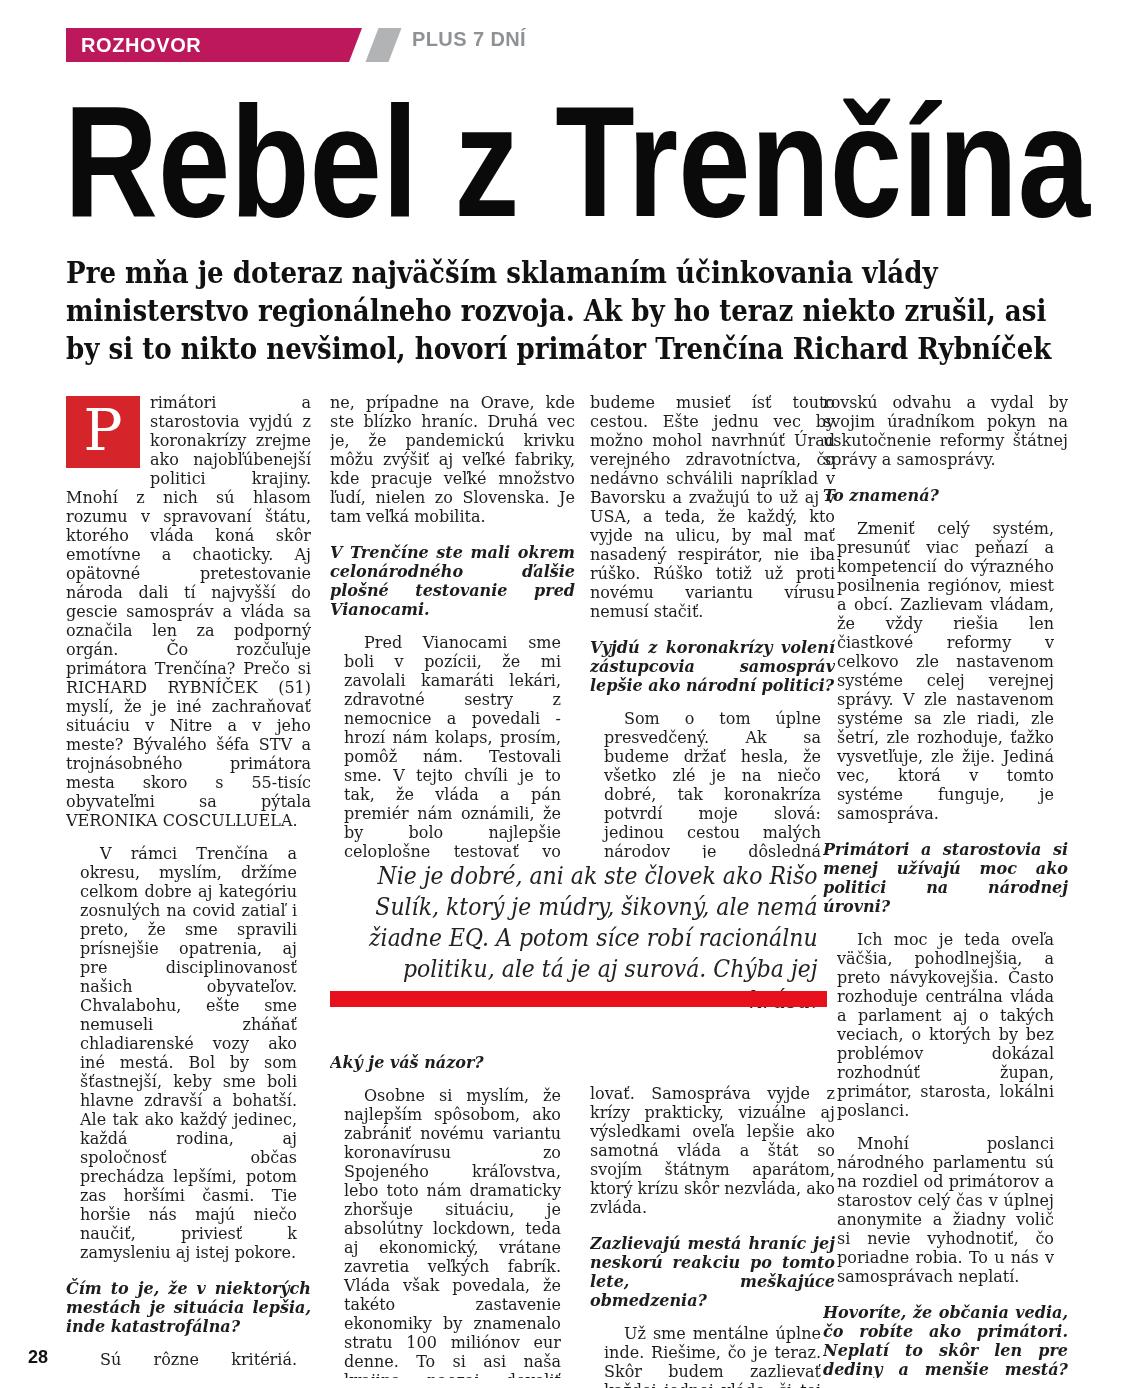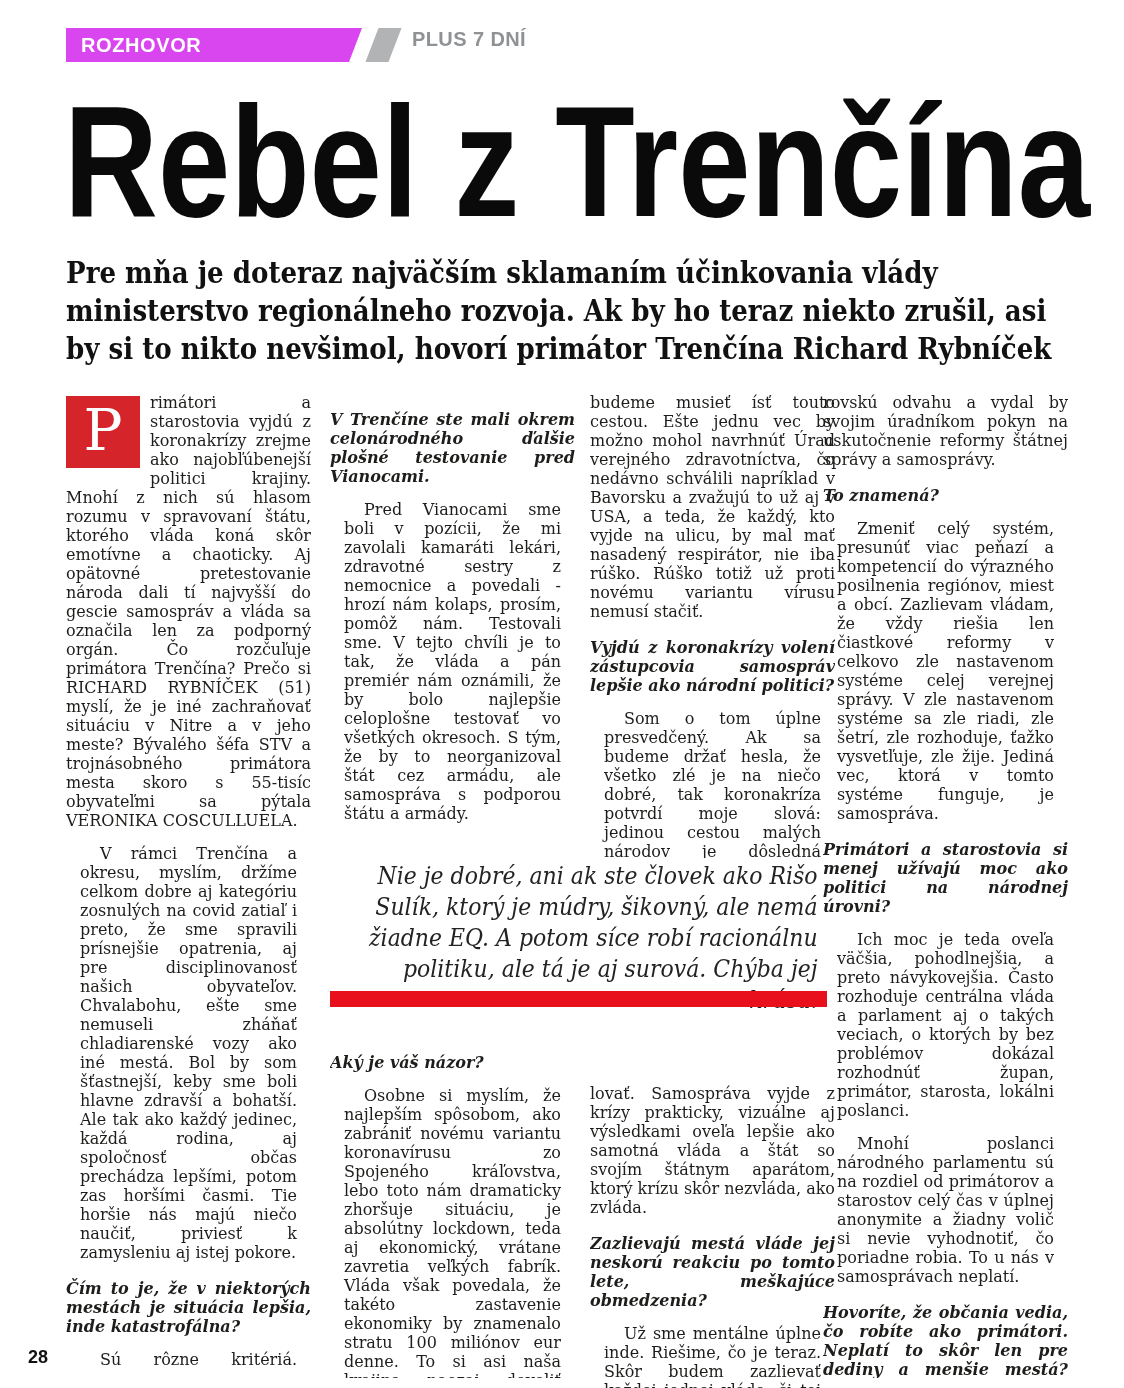--- a/index.html
+++ b/index.html
@@ -1,20 +1,20 @@
 <!DOCTYPE html>
 <html><head>
 <meta charset="utf-8">
 <style>
   html,body{margin:0;padding:0;background:#e8e8e8;}
   #page{position:relative;width:1124px;height:1388px;background:#ffffff;overflow:hidden;
         font-family:"DejaVu Serif",serif;color:#1d1d1b;margin:0 auto;}
 
   
-  .kicker-bar{position:absolute;left:66px;top:28px;width:296px;height:34px;background:#d946ef;
+  .kicker-bar{position:absolute;left:66px;top:28px;width:296px;height:34px;background:#be185d;
               clip-path:polygon(0 0,100% 0,calc(100% - 13px) 100%,0 100%);}
   .kicker-label{display:block;padding-left:15px;line-height:34px;color:#ffffff;
                 font-family:"Liberation Sans",sans-serif;font-weight:bold;font-size:20px;letter-spacing:.6px;}
   .kicker-slash{position:absolute;left:372px;top:28px;width:23px;height:34px;background:#b1b3b5;
                 transform:skewX(-21deg);}
   .magazine{position:absolute;left:412px;top:22px;height:34px;line-height:35px;color:#8f9295;
             font-family:"Liberation Sans",sans-serif;font-weight:bold;font-size:20px;letter-spacing:.4px;}
 
   
   .headline-svg{position:absolute;left:62px;top:78px;}
@@ -71,20 +71,21 @@
 by si to nikto nevšimol, hovorí primátor Trenčína Richard Rybníček</div>
 
   <div class="col" id="col1">
     <p class="cont"><span class="dropcap">P</span><span>rimátori a starostovia vyjdú z koronakrízy zrejme ako najobľúbenejší politici krajiny. Mnohí z nich sú hlasom rozumu v spravovaní štátu, ktorého vláda koná skôr emotívne a chaoticky. Aj opätovné pretestovanie národa dali tí najvyšší do gescie samospráv a vláda sa označila len za podporný orgán. Čo rozčuľuje primátora Trenčína? Prečo si RICHARD RYBNÍČEK (51) myslí, že je iné zachraňovať situáciu v Nitre a v jeho meste? Bývalého šéfa STV a trojnásobného primátora mesta skoro s 55-tisíc obyvateľmi sa pýtala VERONIKA COSCULLUELA.</span></p>
     <p class="a">V rámci Trenčína a okresu, myslím, držíme celkom dobre aj kategóriu zosnulých na covid zatiaľ i preto, že sme spravili prísnejšie opatrenia, aj pre disciplinovanosť našich obyvateľov. Chvalabohu, ešte sme nemuseli zháňať chladiarenské vozy ako iné mestá. Bol by som šťastnejší, keby sme boli hlavne zdravší a bohatší. Ale tak ako každý jedinec, každá rodina, aj spoločnosť občas prechádza lepšími, potom zas horšími časmi. Tie horšie nás majú niečo naučiť, priviesť k zamysleniu aj istej pokore.</p>
     <p class="q">Čím to je, že v niektorých mestách je situácia lepšia, inde katastrofálna?</p>
     <p class="a">Sú rôzne kritériá. Mestá, ktoré sú bližšie pri hraniciach, majú veľa pendlerov, ktorí chodia do práce za hranicu a vracajú sa. Takže je iné byť v srdci Banskobystrického kraja a tu v Trenčí-</p>
   </div>
 
   <div class="col" id="col2t">
+    <p class="cont">ne, prípadne na Orave, kde ste blízko hraníc. Druhá vec je, že pandemickú krivku môžu zvýšiť aj veľké fabriky, kde pracuje veľké množstvo ľudí, nielen zo Slovenska. Je tam veľká mobilita.</p>
     <p class="q">V Trenčíne ste mali okrem celonárodného ďalšie plošné testovanie pred Vianocami.</p>
     <p class="a">Pred Vianocami sme boli v pozícii, že mi zavolali kamaráti lekári, zdravotné sestry z nemocnice a povedali - hrozí nám kolaps, prosím, pomôž nám. Testovali sme. V tejto chvíli je to tak, že vláda a pán premiér nám oznámili, že by bolo najlepšie celoplošne testovať vo všetkých okresoch. S tým, že by to neorganizoval štát cez armádu, ale samospráva s podporou štátu a armády.</p>
   </div>
 
   <div class="col" id="col3t">
     <p class="cont">budeme musieť ísť touto cestou. Ešte jednu vec by možno mohol navrhnúť Úrad verejného zdravotníctva, čo nedávno schválili napríklad v Bavorsku a zvažujú to už aj v USA, a teda, že každý, kto vyjde na ulicu, by mal mať nasadený respirátor, nie iba rúško. Rúško totiž už proti novému variantu vírusu nemusí stačiť.</p>
     <p class="q">Vyjdú z koronakrízy volení zástupcovia samospráv lepšie ako národní politici?</p>
     <p class="a">Som o tom úplne presvedčený. Ak sa budeme držať hesla, že všetko zlé je na niečo dobré, tak koronakríza potvrdí moje slová: jedinou cestou malých národov je dôsledná decentralizácia kompetencií. Teda moc a peniaze priblížiť bližšie k ľuďom do územia, kde žijú a môžu to viac kontro-</p>
   </div>
 
@@ -96,21 +97,21 @@
   </div>
   <div class="quote-underline"></div>
 
   <div class="col" id="col2b">
     <p class="q" style="">Aký je váš názor?</p>
     <p class="a">Osobne si myslím, že najlepším spôsobom, ako zabrániť novému variantu koronavírusu zo Spojeného kráľovstva, lebo toto nám dramaticky zhoršuje situáciu, je absolútny lockdown, teda aj ekonomický, vrátane zavretia veľkých fabrík. Vláda však povedala, že takéto zastavenie ekonomiky by znamenalo stratu 100 miliónov eur denne. To si asi naša krajina naozaj dovoliť nemôže. Druhá možnosť je testovanie a ním sa pokúsiť znížiť stav nakazených. Som presvedčený, že</p>
   </div>
 
   <div class="col" id="col3b">
     <p class="cont" style="margin-top:8px">lovať. Samospráva vyjde z krízy prakticky, vizuálne aj výsledkami oveľa lepšie ako samotná vláda a štát so svojím štátnym aparátom, ktorý krízu skôr nezvláda, ako zvláda.</p>
-    <p class="q">Zazlievajú mestá vláde jej neskorú reakciu po tomto lete, meškajúce obmedzenia?</p>
+    <p class="q">Zazlievajú mestá hraníc jej neskorú reakciu po tomto lete, meškajúce obmedzenia?</p>
     <p class="a">Už sme mentálne úplne inde. Riešime, čo je teraz. Skôr budem zazlievať každej jednej vláde, či tej bývalej, či súčasnej, to, že neexistuje žiadny politik vrátane premiéra, ktorý by mal ob-</p>
   </div>
 
   <div class="col" id="col4">
     <p class="cont">rovskú odvahu a vydal by svojim úradníkom pokyn na uskutočnenie reformy štátnej správy a samosprávy.</p>
     <p class="q">To znamená?</p>
     <p class="a">Zmeniť celý systém, presunúť viac peňazí a kompetencií do výrazného posilnenia regiónov, miest a obcí. Zazlievam vládam, že vždy riešia len čiastkové reformy v celkovo zle nastavenom systéme celej verejnej správy. V zle nastavenom systéme sa zle riadi, zle šetrí, zle rozhoduje, ťažko vysvetľuje, zle žije. Jediná vec, ktorá v tomto systéme funguje, je samospráva.</p>
     <p class="q">Primátori a starostovia si menej užívajú moc ako politici na národnej úrovni?</p>
     <p class="a">Ich moc je teda oveľa väčšia, pohodlnejšia, a preto návykovejšia. Často rozhoduje centrálna vláda a parlament aj o takých veciach, o ktorých by bez problémov dokázal rozhodnúť župan, primátor, starosta, lokálni poslanci.</p>
     <p class="a">Mnohí poslanci národného parlamentu sú na rozdiel od primátorov a starostov celý čas v úplnej anonymite a žiadny volič si nevie vyhodnotiť, čo poriadne robia. To u nás v samosprávach neplatí.</p>

